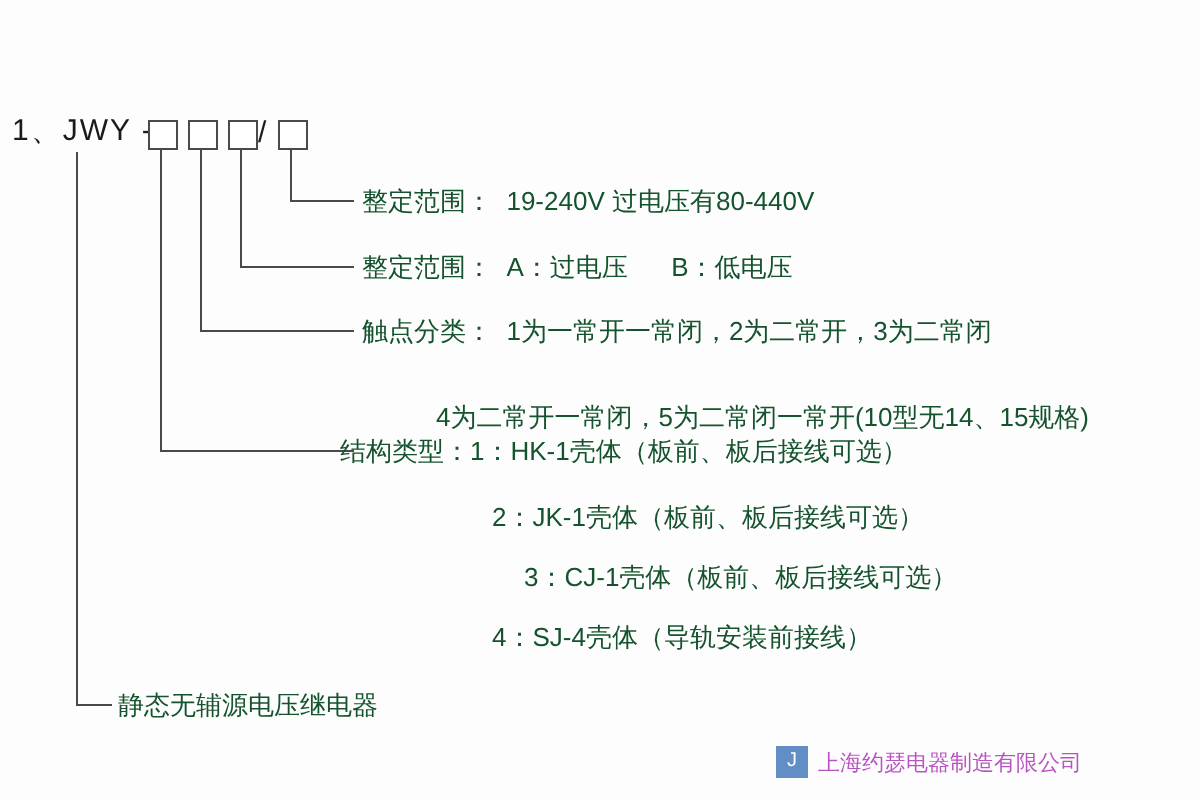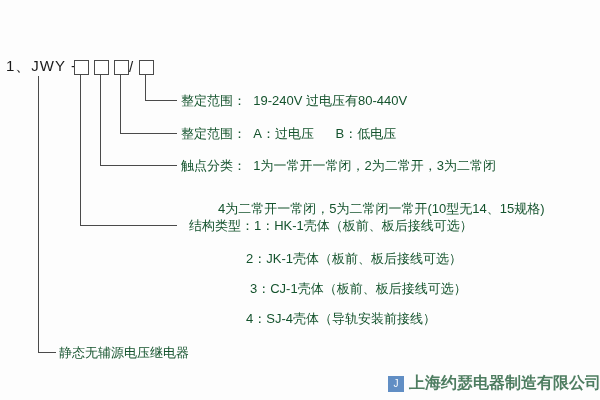--- a/index.html
+++ b/index.html
@@ -44,23 +44,22 @@
   }
   .watermark-box {
     width:16px; height:16px;
     background:#2e6ab2;
     color:#ffffff;
     font-size:10px; line-height:16px;
     text-align:center;
     flex:0 0 auto;
   }
   .watermark-text {
-    color:#14532d;
-    font-size:16px;
-    font-weight:bold;
+    color:#a21caf;
+    font-size:11px;
   }
 </style>
 </head>
 <body>
 
 <div class="stage">
 
   <div class="title-row">1、JWY - </div>
   <div class="code-box" style="left:74px;"></div>
   <div class="code-box" style="left:94px;"></div>
@@ -77,23 +76,23 @@
   <div class="line hline" style="left:145px; top:100px; width:32px;"></div>
   <div class="line hline" style="left:120px; top:133px; width:57px;"></div>
   <div class="line hline" style="left:100px; top:165px; width:77px;"></div>
   <div class="line hline" style="left:80px;  top:225px; width:97px;"></div>
   <div class="line hline" style="left:38px;  top:352px; width:18px;"></div>
 
   <div class="lbl" style="left:181px; top:93px;">整定范围：  19-240V 过电压有80-440V</div>
   <div class="lbl" style="left:181px; top:126px;">整定范围：  A：过电压      B：低电压</div>
   <div class="lbl" style="left:181px; top:158px;">触点分类：  1为一常开一常闭，2为二常开，3为二常闭</div>
   <div class="lbl" style="left:218px; top:189px;margin-top:12px;">4为二常开一常闭，5为二常闭一常开(10型无14、15规格)</div>
-  <div class="lbl" style="left:189px; top:218px;">结构类型：1：HK-1壳体（板前、板后接线可选）</div>
+  <div class="lbl" style="left:170px; top:218px;">结构类型：1：HK-1壳体（板前、板后接线可选）</div>
   <div class="lbl" style="left:246px; top:251px;text-align:center;">2：JK-1壳体（板前、板后接线可选）</div>
-  <div class="lbl" style="left:250px; top:281px;">3：CJ-1壳体（板前、板后接线可选）</div>
+  <div class="lbl" style="left:262px; top:281px;">3：CJ-1壳体（板前、板后接线可选）</div>
   <div class="lbl" style="left:246px; top:311px;">4：SJ-4壳体（导轨安装前接线）</div>
 
   <div class="lbl" style="left:59px; top:345px;">静态无辅源电压继电器</div>
 
   <div class="watermark">
     <div class="watermark-box">J</div>
     <div class="watermark-text">上海约瑟电器制造有限公司</div>
   </div>
 
 </div>

